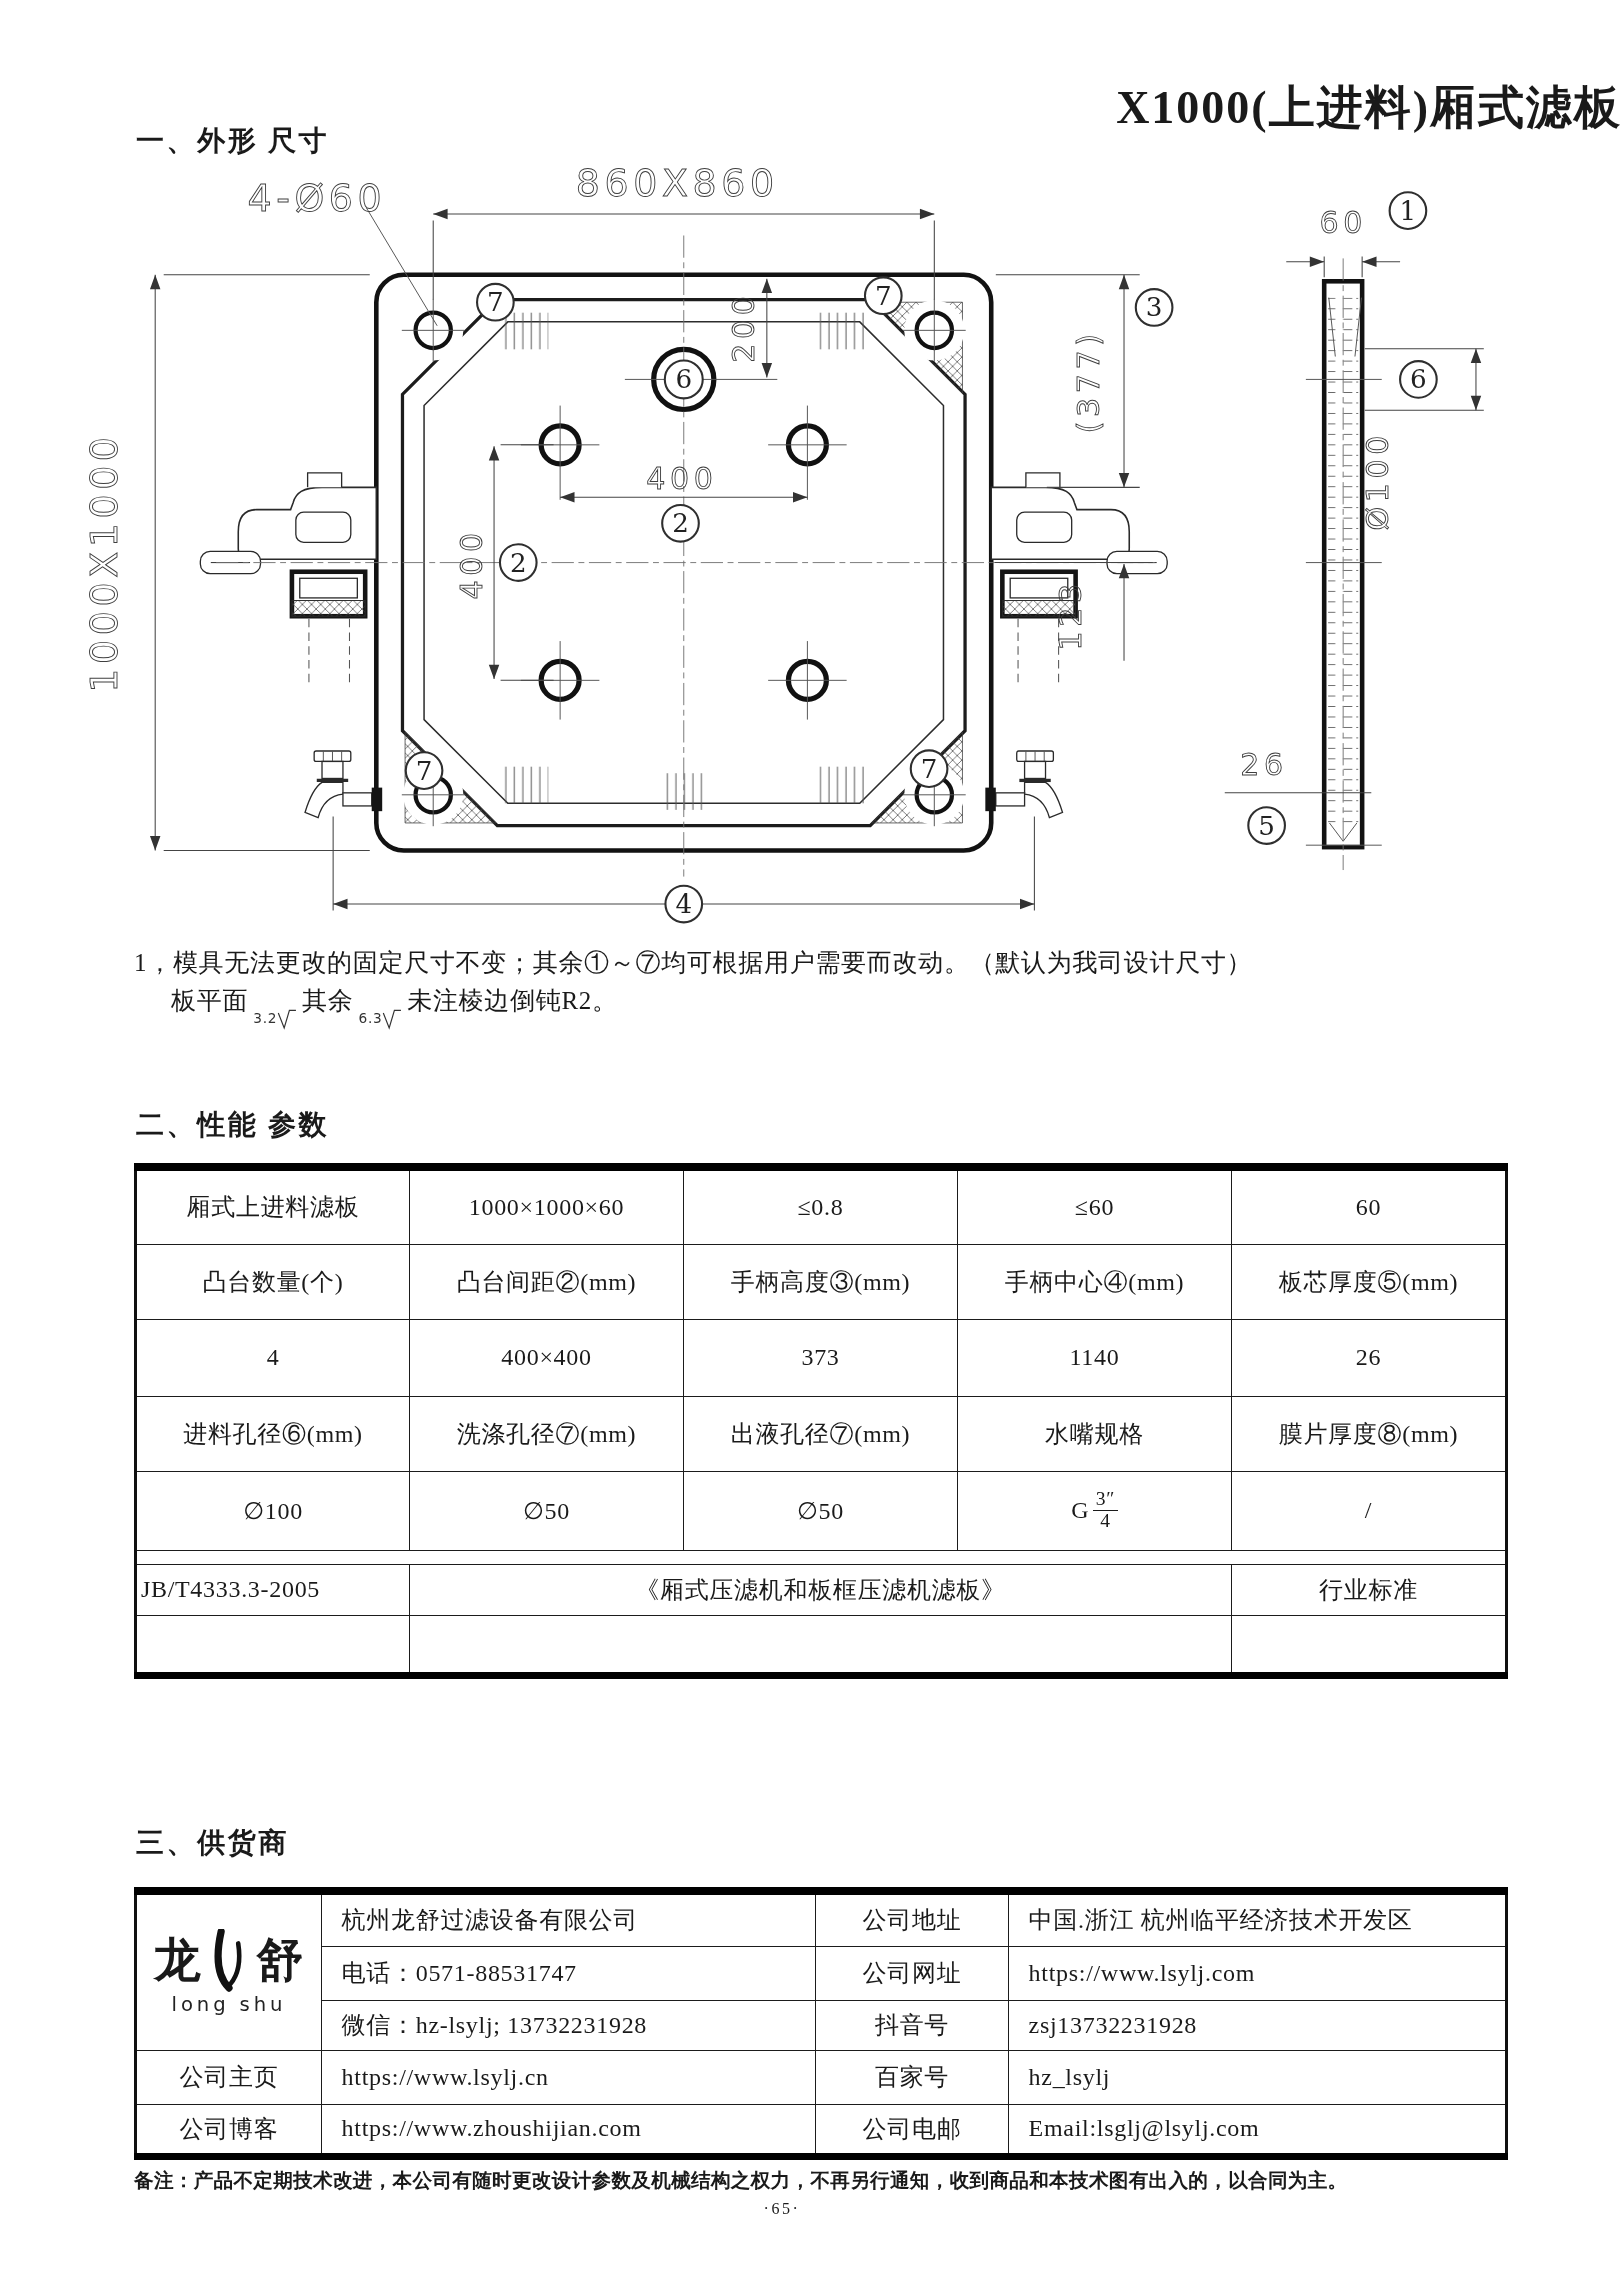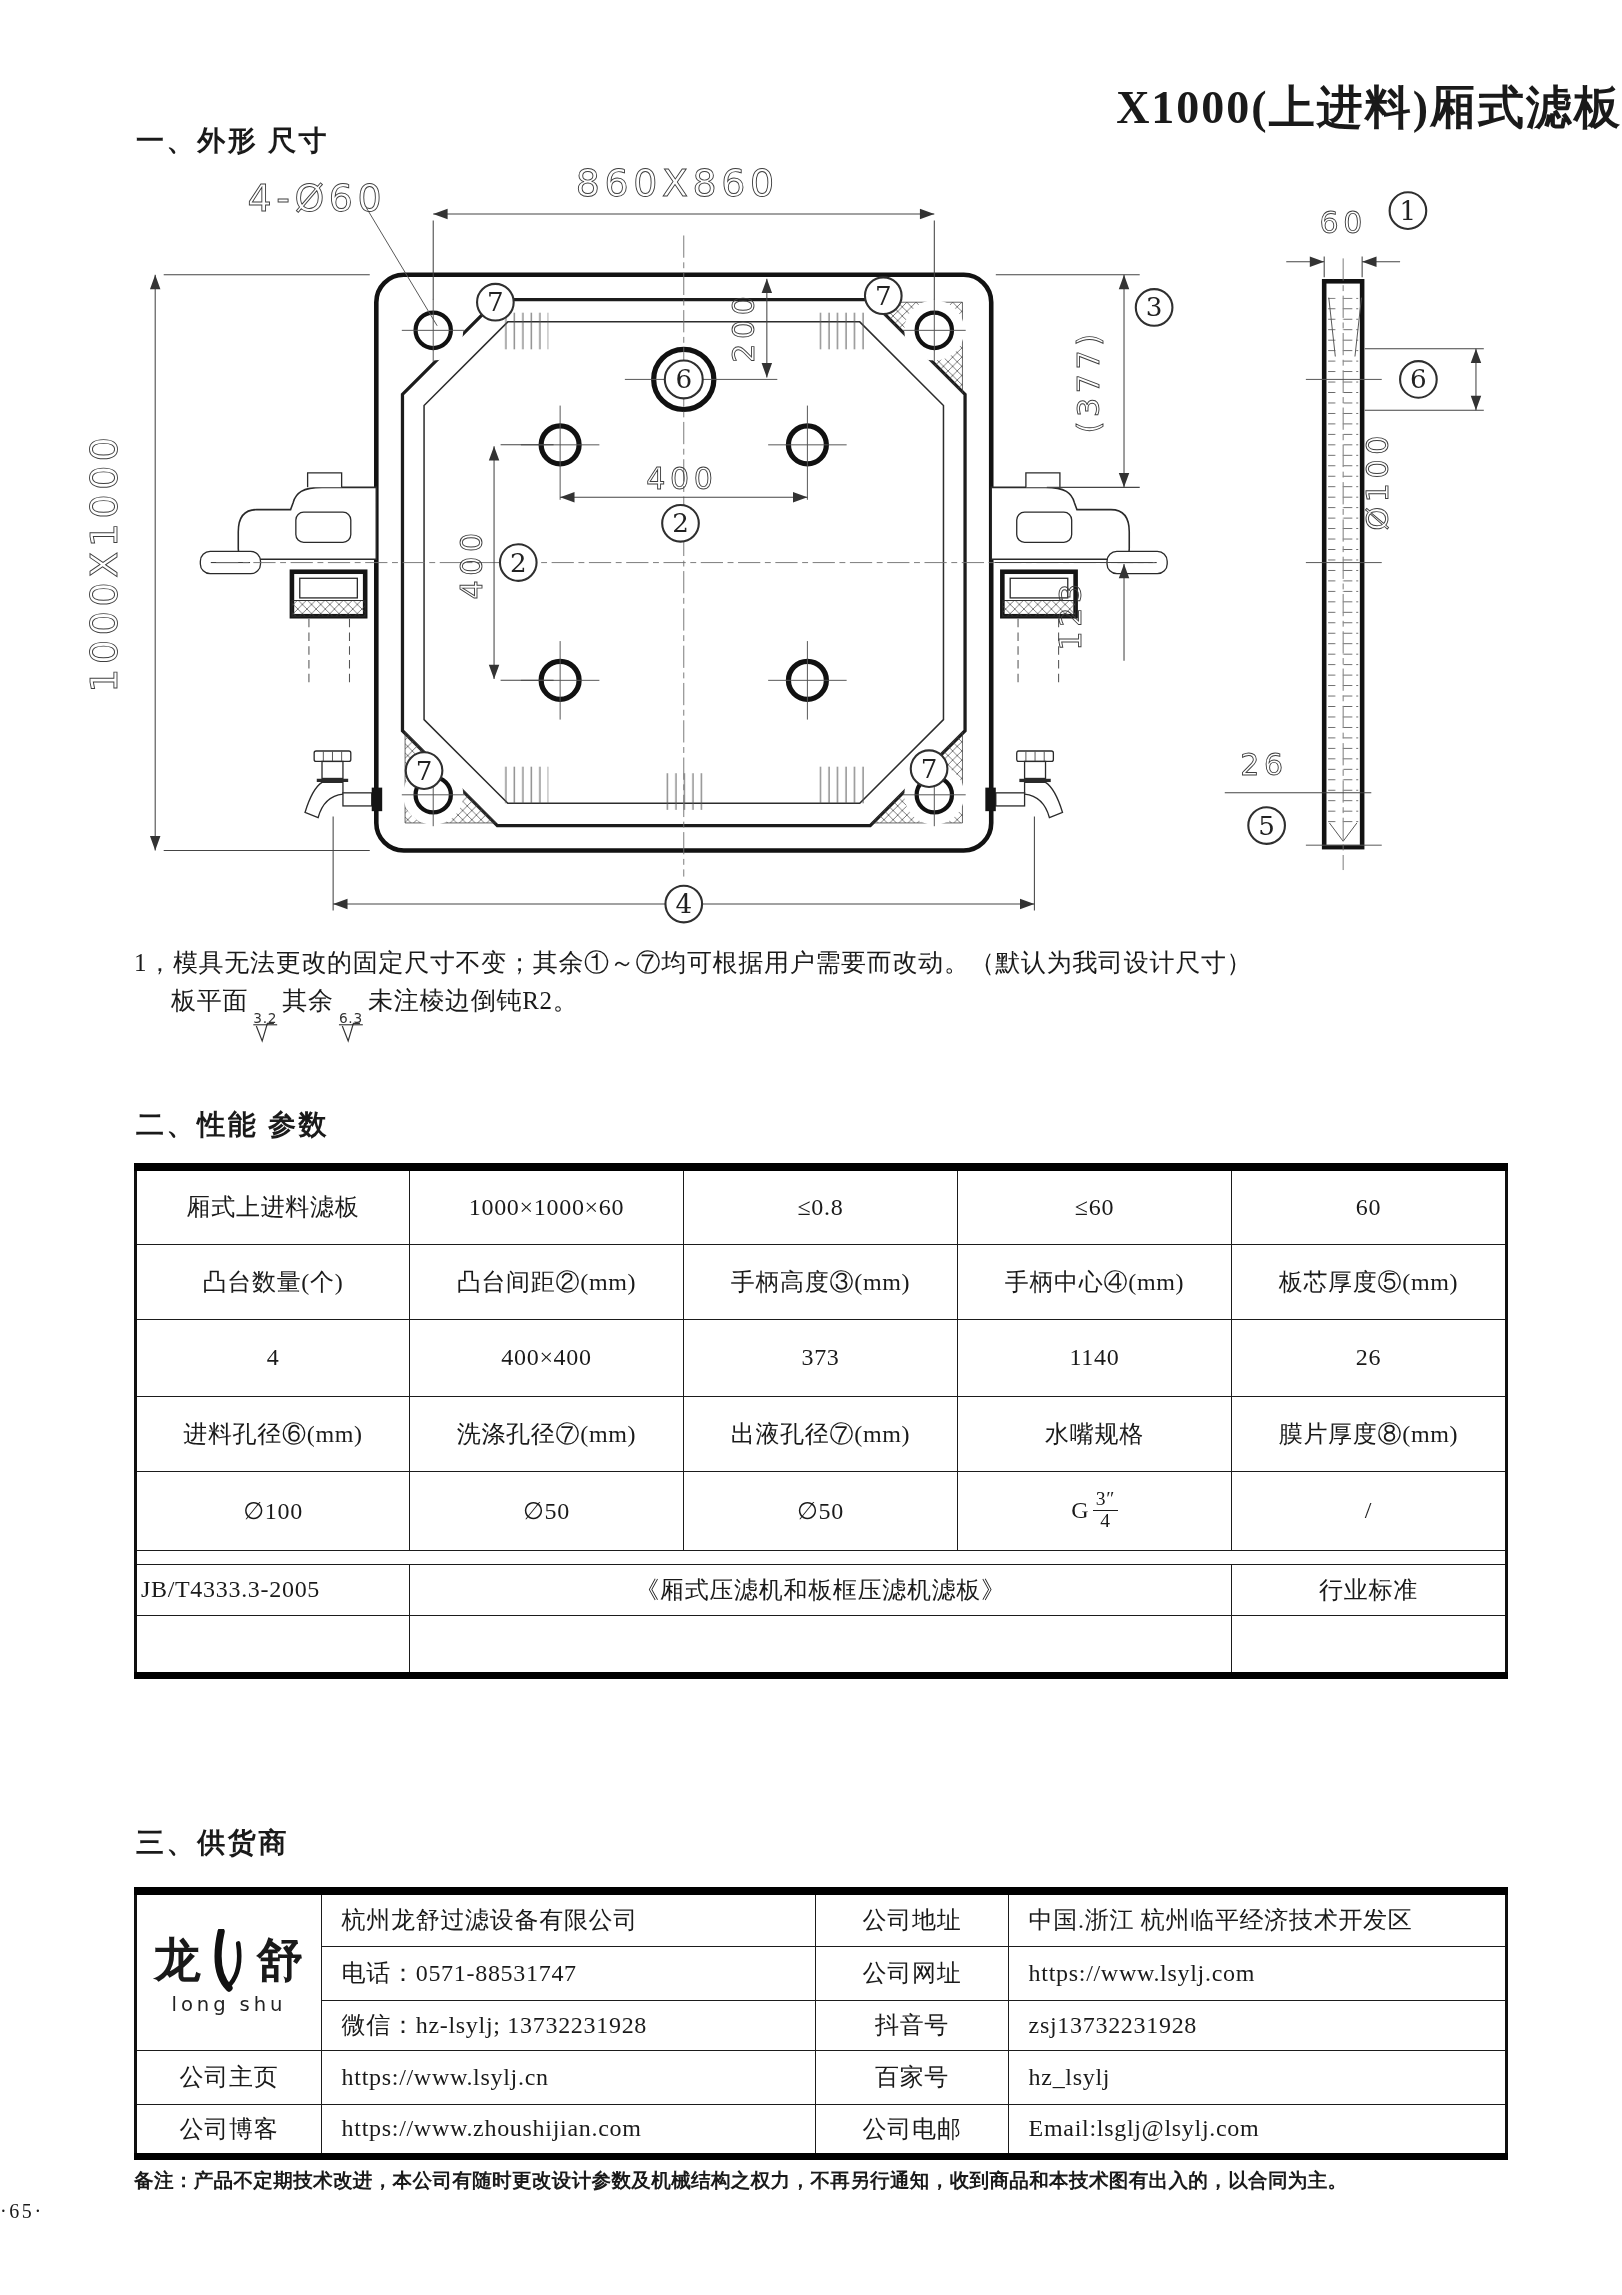--- a/index.html
+++ b/index.html
@@ -8,41 +8,41 @@
   .abs{position:absolute;}
   
   #title{top:77px;left:0;width:1622px;text-align:right;font-size:46px;font-weight:bold;letter-spacing:2px;}
   .sec-head{font-size:28px;font-weight:bold;letter-spacing:2.6px;}
   #sec1{top:122px;left:136px;}
   #sec2{top:1106px;left:136px;}
   #sec3{top:1824px;left:136px;}
   
   #notes{top:944px;left:134px;width:1381px;font-size:25px;line-height:1.52;letter-spacing:0.7px;}
   #notes .cont{padding-left:37px;}
-  .sf{display:inline-flex;flex-direction:column;align-items:center;vertical-align:-10.5px;margin:0 5.2px;line-height:1;text-decoration:underline;}
+  .sf{display:inline-flex;flex-direction:row;vertical-align:-10.5px;margin:0 5.2px;line-height:1;}
   .sf .n{font-size:13.7px;font-family:"DejaVu Sans",sans-serif;color:#333;transform:translateY(3.3px);}
   
   table{border-collapse:collapse;table-layout:fixed;}
   .dtable{border-top:8.5px solid #000;border-bottom:7.2px solid #000;
           border-left:3.3px solid #101010;border-right:3.3px solid #101010;}
   .dtable td{border:1.3px solid #1b1b1b;text-align:center;vertical-align:middle;
              font-size:24px;letter-spacing:0.7px;padding:0 5.2px;overflow:hidden;}
   #ptable{top:1163px;left:134px;width:1372px;}
   #stable{top:1887px;left:134px;width:1372px;}
   #stable td.lft{text-align:left;padding-left:19.6px;}
   .frac{display:inline-flex;align-items:center;gap:3.9px;}
   .frac .stack{display:inline-flex;flex-direction:column;align-items:center;line-height:1.05;font-size:19.6px;}
   .frac .top{border-bottom:1.3px solid #1b1b1b;padding:0 2.6px;}
   
   .logo-wrap{display:flex;flex-direction:column;align-items:center;justify-content:center;gap:1.3px;}
   .logo-line{display:flex;align-items:center;gap:6.5px;font-size:47px;font-weight:bold;line-height:1;}
   .logo-sub{font-size:19.6px;font-family:"DejaVu Sans",sans-serif;letter-spacing:3.9px;color:#222;}
   
   #footnote{top:2167px;left:134px;width:1394px;font-size:19.6px;font-weight:bold;letter-spacing:0.3px;}
-  #pageno{top:2200px;left:0;width:1564px;text-align:left;font-size:20px;letter-spacing:2.6px;}
+  #pageno{top:2200px;left:0;width:1564px;text-align:center;font-size:16px;letter-spacing:2.6px;}
   
   #drawsvg{position:absolute;top:0;left:0;}
   .thick{fill:#fff;stroke:#121212;stroke-width:7px;}
   .med{fill:none;stroke:#1c1c1c;stroke-width:5px;}
   .thin{fill:none;stroke:#2c2c2c;stroke-width:2.3px;}
   .fine{fill:none;stroke:#555;stroke-width:1.5px;}
   .dim{fill:none;stroke:#444;stroke-width:1.6px;}
   .arr{fill:#333;stroke:none;}
   .cl{fill:none;stroke:#707070;stroke-width:1.4px;stroke-dasharray:34 7 9 7;}
   .dash{fill:none;stroke:#555;stroke-width:1.6px;stroke-dasharray:13 8;}

